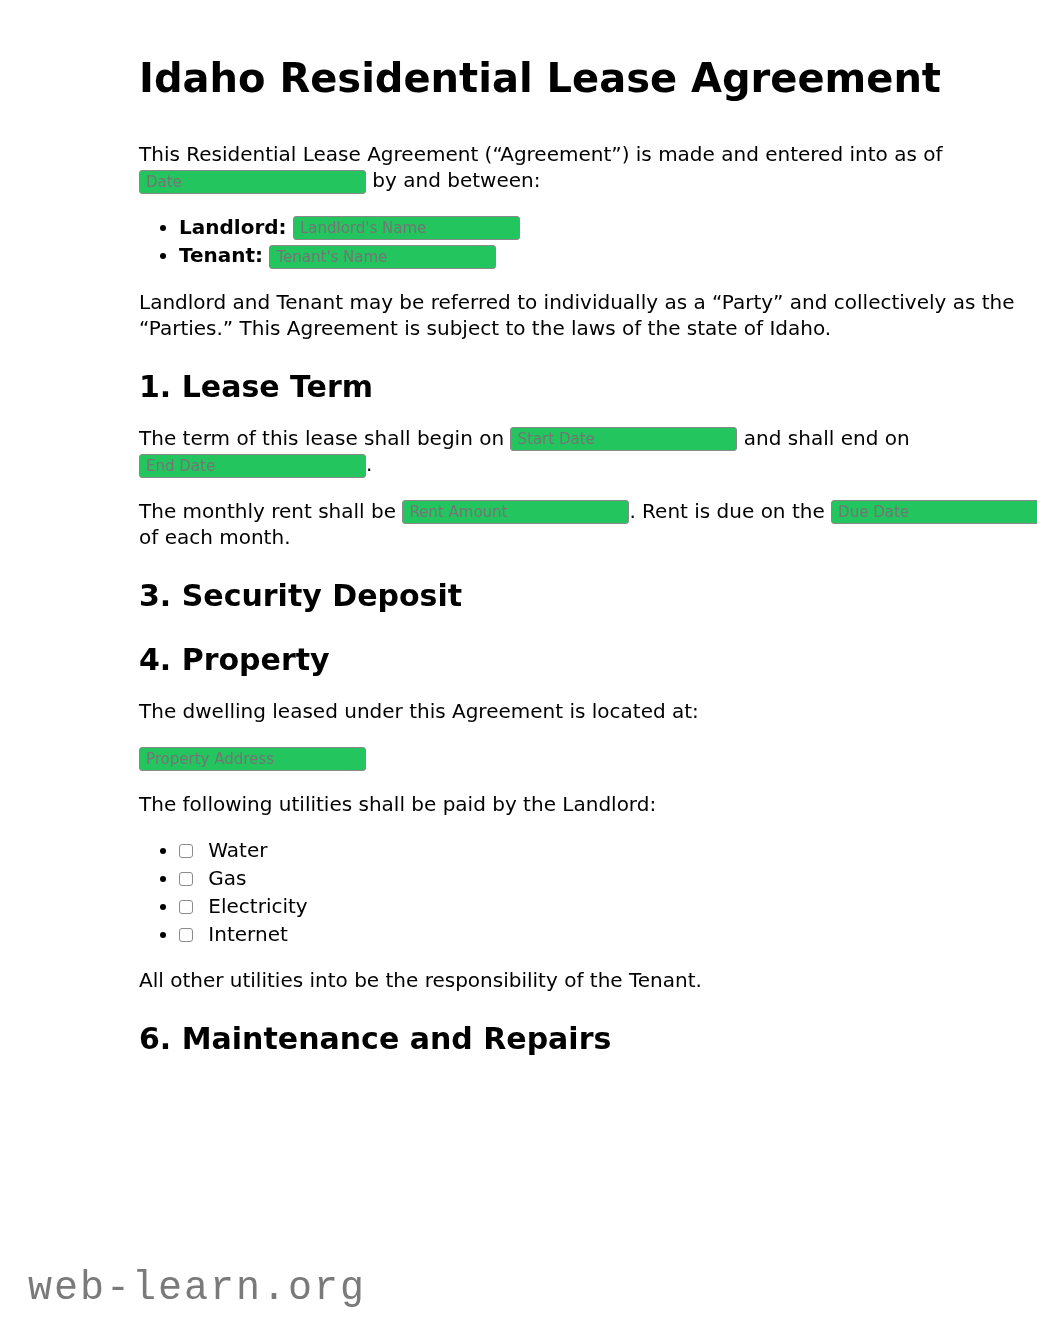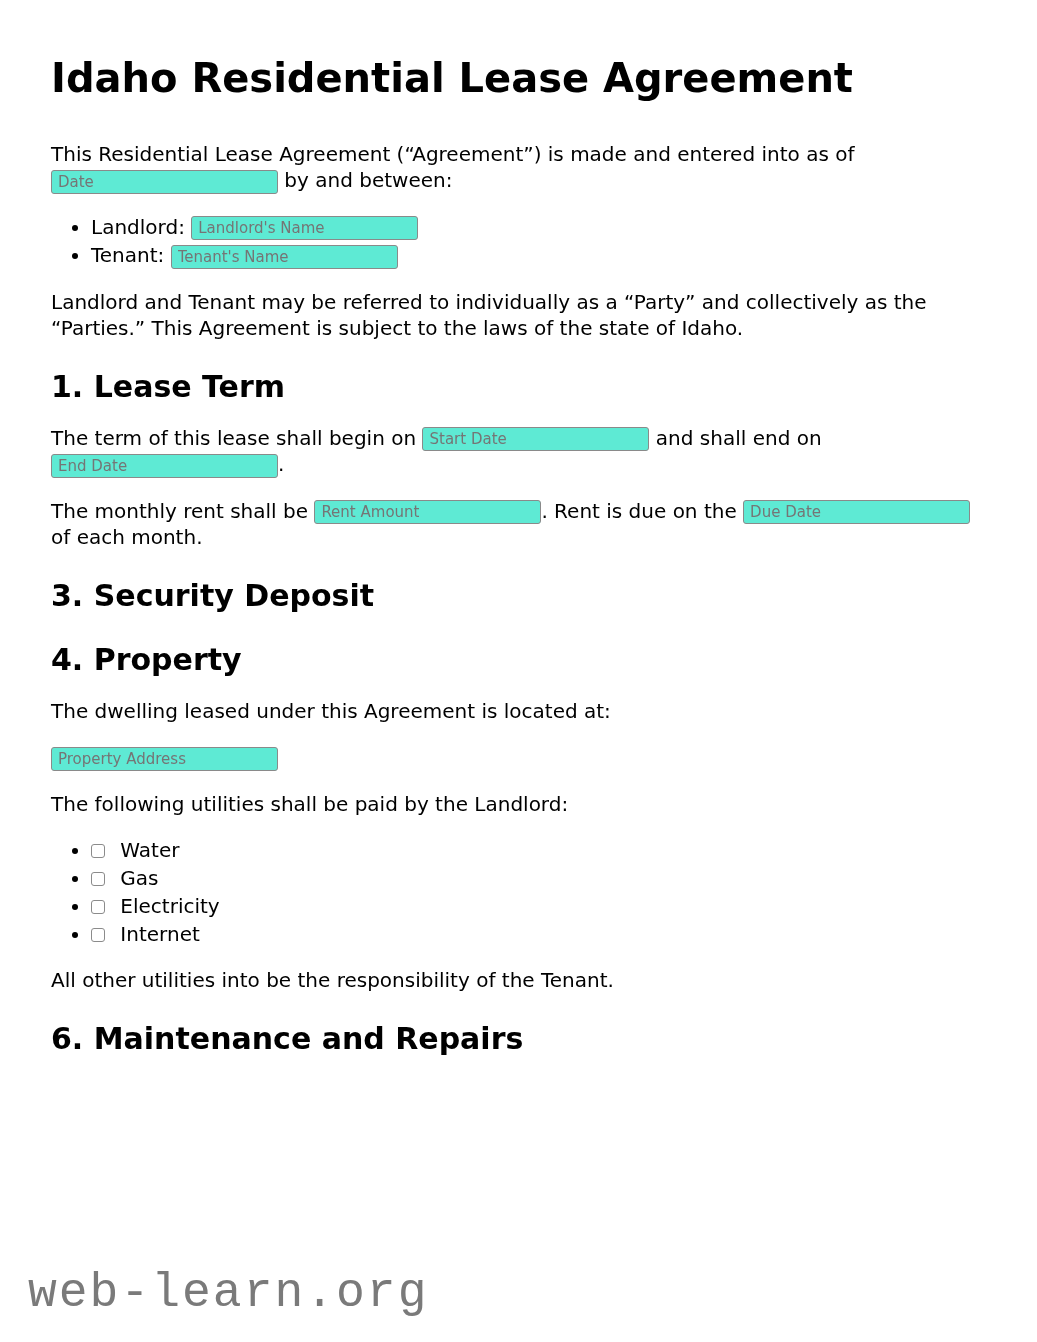--- a/index.html
+++ b/index.html
@@ -8,22 +8,23 @@
     position: relative;
     width: 1037px;
     height: 1342px;
     overflow: hidden;
     background: #ffffff;
     font-family: "DejaVu Sans", "Liberation Sans", sans-serif;
     font-size: 20px;
     color: #000000;
   }
   .content {
-    padding: 55px 0 0 51px;
+    padding: 55px 0 0 91px;
     width: 987px;            
+    margin-left: 48px;
   }
   .content-inner { width: 930px; }
 
   h1 {
     font-size: 40px;
     line-height: 1.15;
     font-weight: bold;
     margin: 0 0 40px 0;
   }
   h2 {
@@ -39,45 +40,45 @@
 
   input[type="text"] {
     width: 227px;
     height: 24px;
     border: 1px solid #8a8a8a;
     border-radius: 3px;
     padding: 2px 6px;
     font-family: inherit;
     font-size: 15px;
     color: #333333;
-    background: #5eead4;
+    background: #22c55e;
     vertical-align: middle;
   }
   input[type="text"]::placeholder { color: #757575; opacity: 1; }
 
-  .bold-label { font-weight: normal; }
+  .bold-label { font-weight: bold; }
 
   input[type="checkbox"] {
     -webkit-appearance: none;
     appearance: none;
     width: 14px;
     height: 14px;
     border: 1.5px solid #8b8b8b;
     border-radius: 3px;
     background: #ffffff;
     margin: 0 9px 0 0;
     vertical-align: -1px;
   }
 
   .watermark {
     position: absolute;
     left: 28px;
     top: 1266px;
     font-family: "Liberation Mono", "DejaVu Sans Mono", monospace;
-    font-size: 48px;
+    font-size: 40px;
     letter-spacing: 2px;
     color: #7a7a7a;
     pointer-events: none;
     white-space: nowrap;
   }
 </style>
 </head>
 <body>
 
 <div class="viewport">

